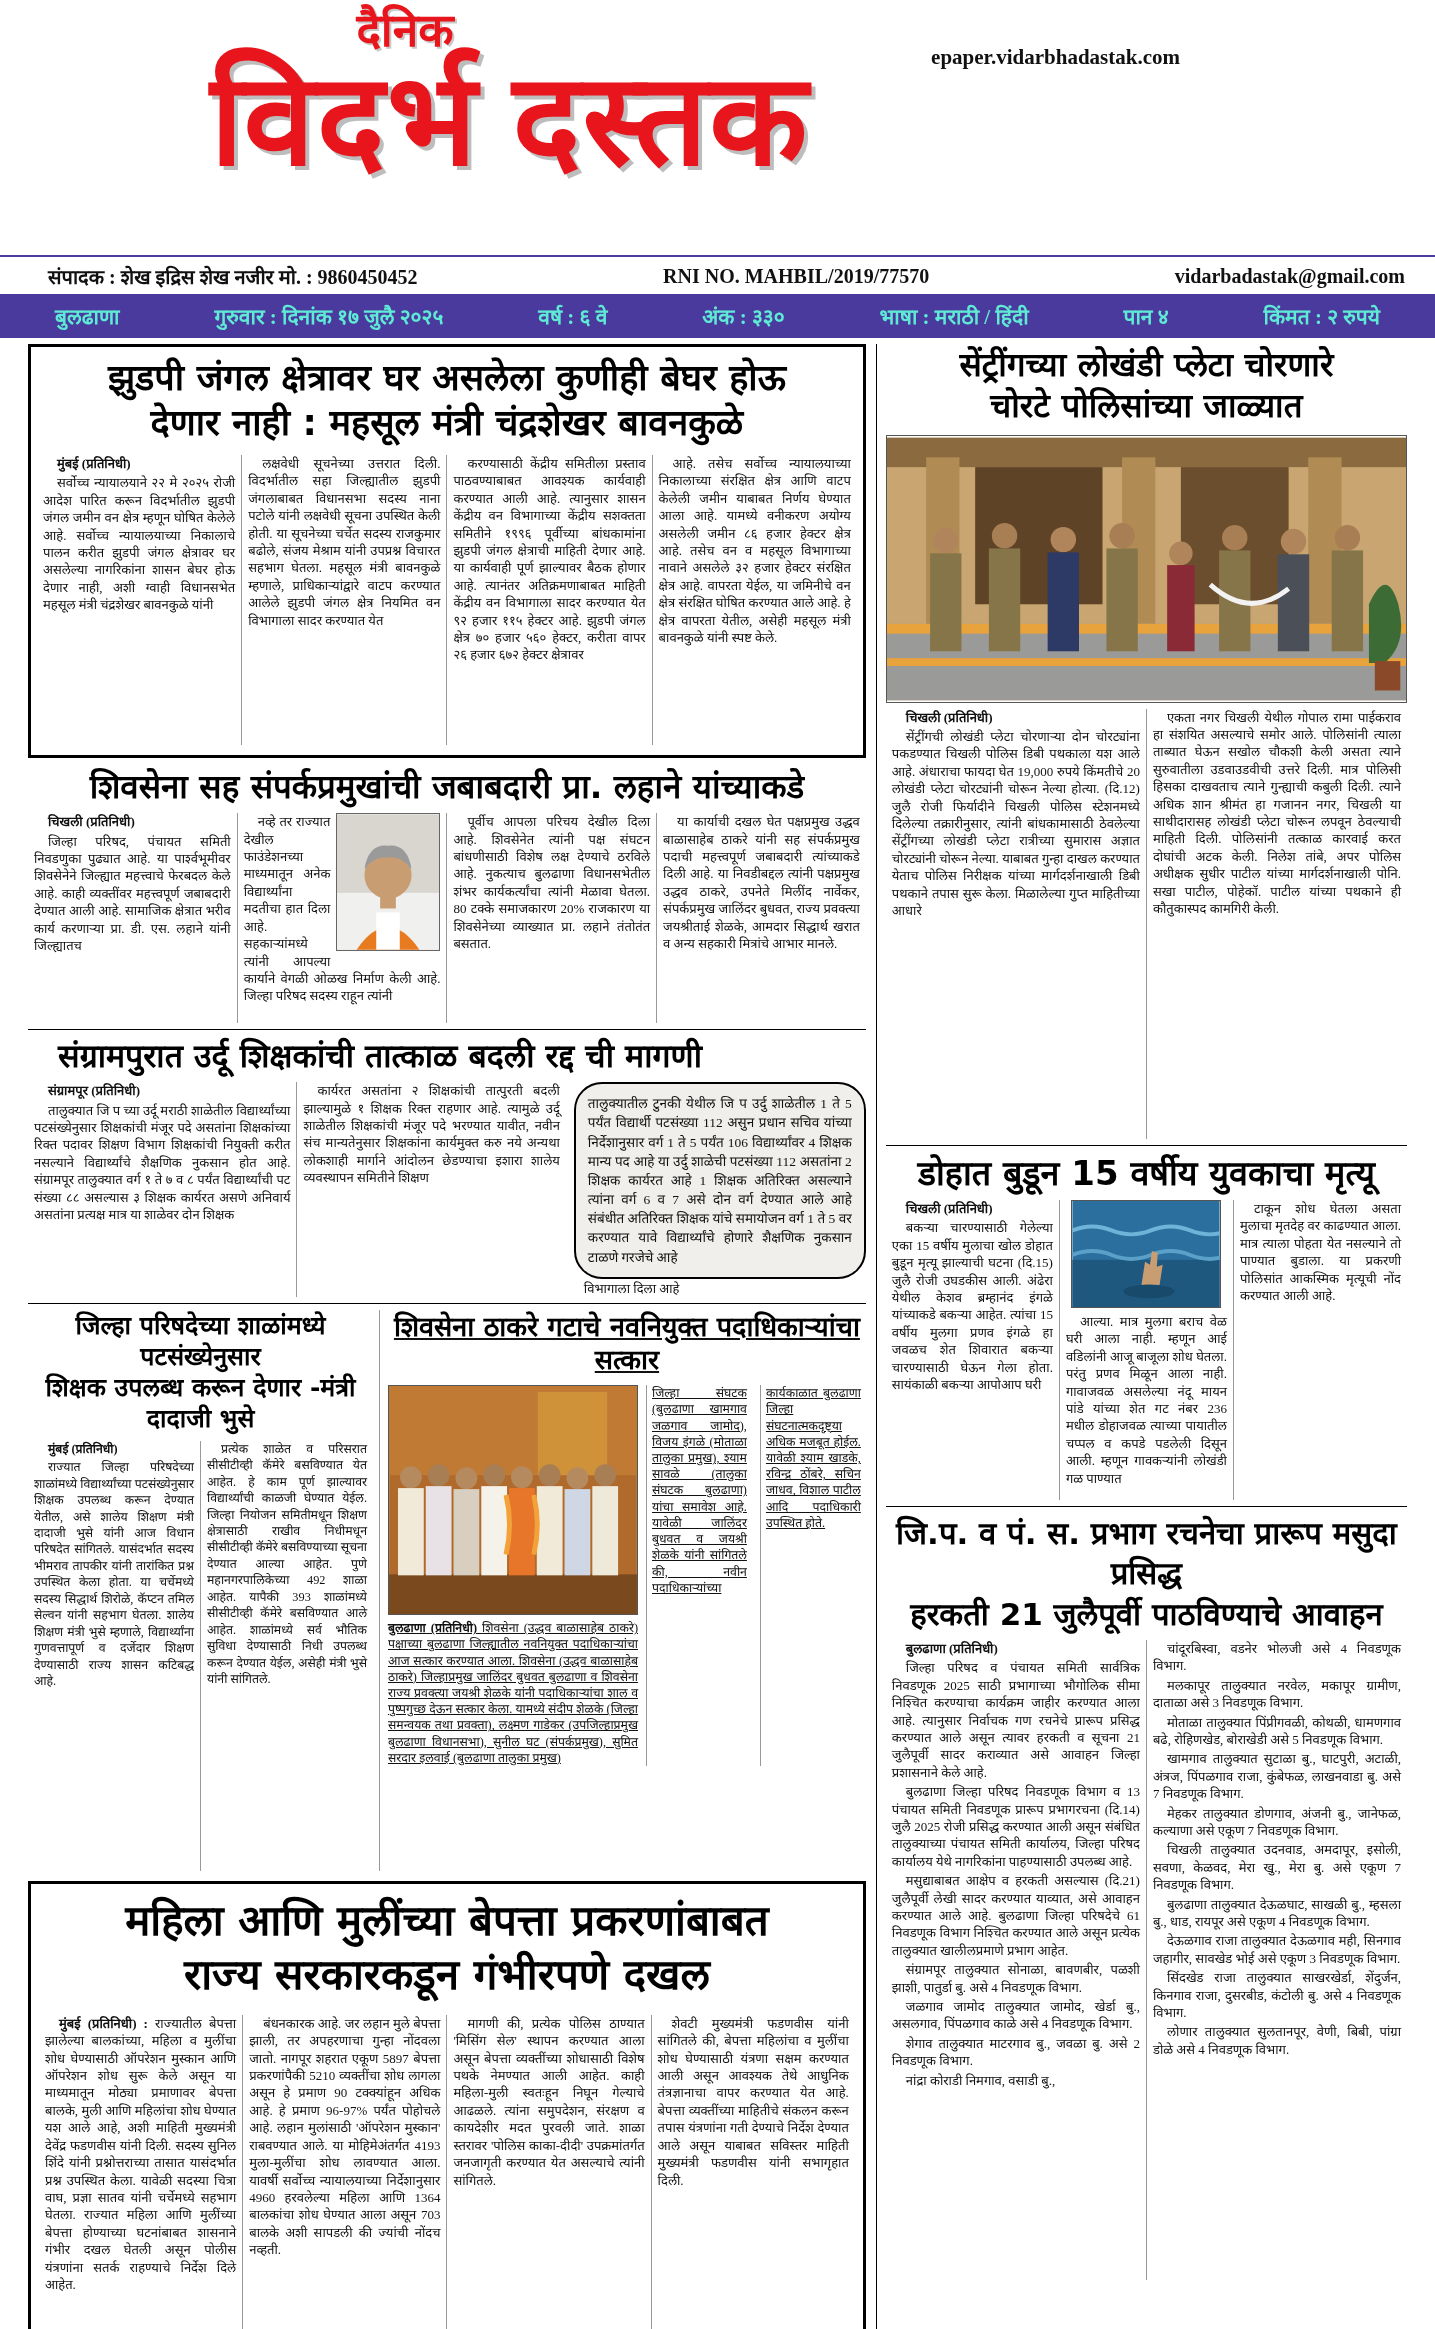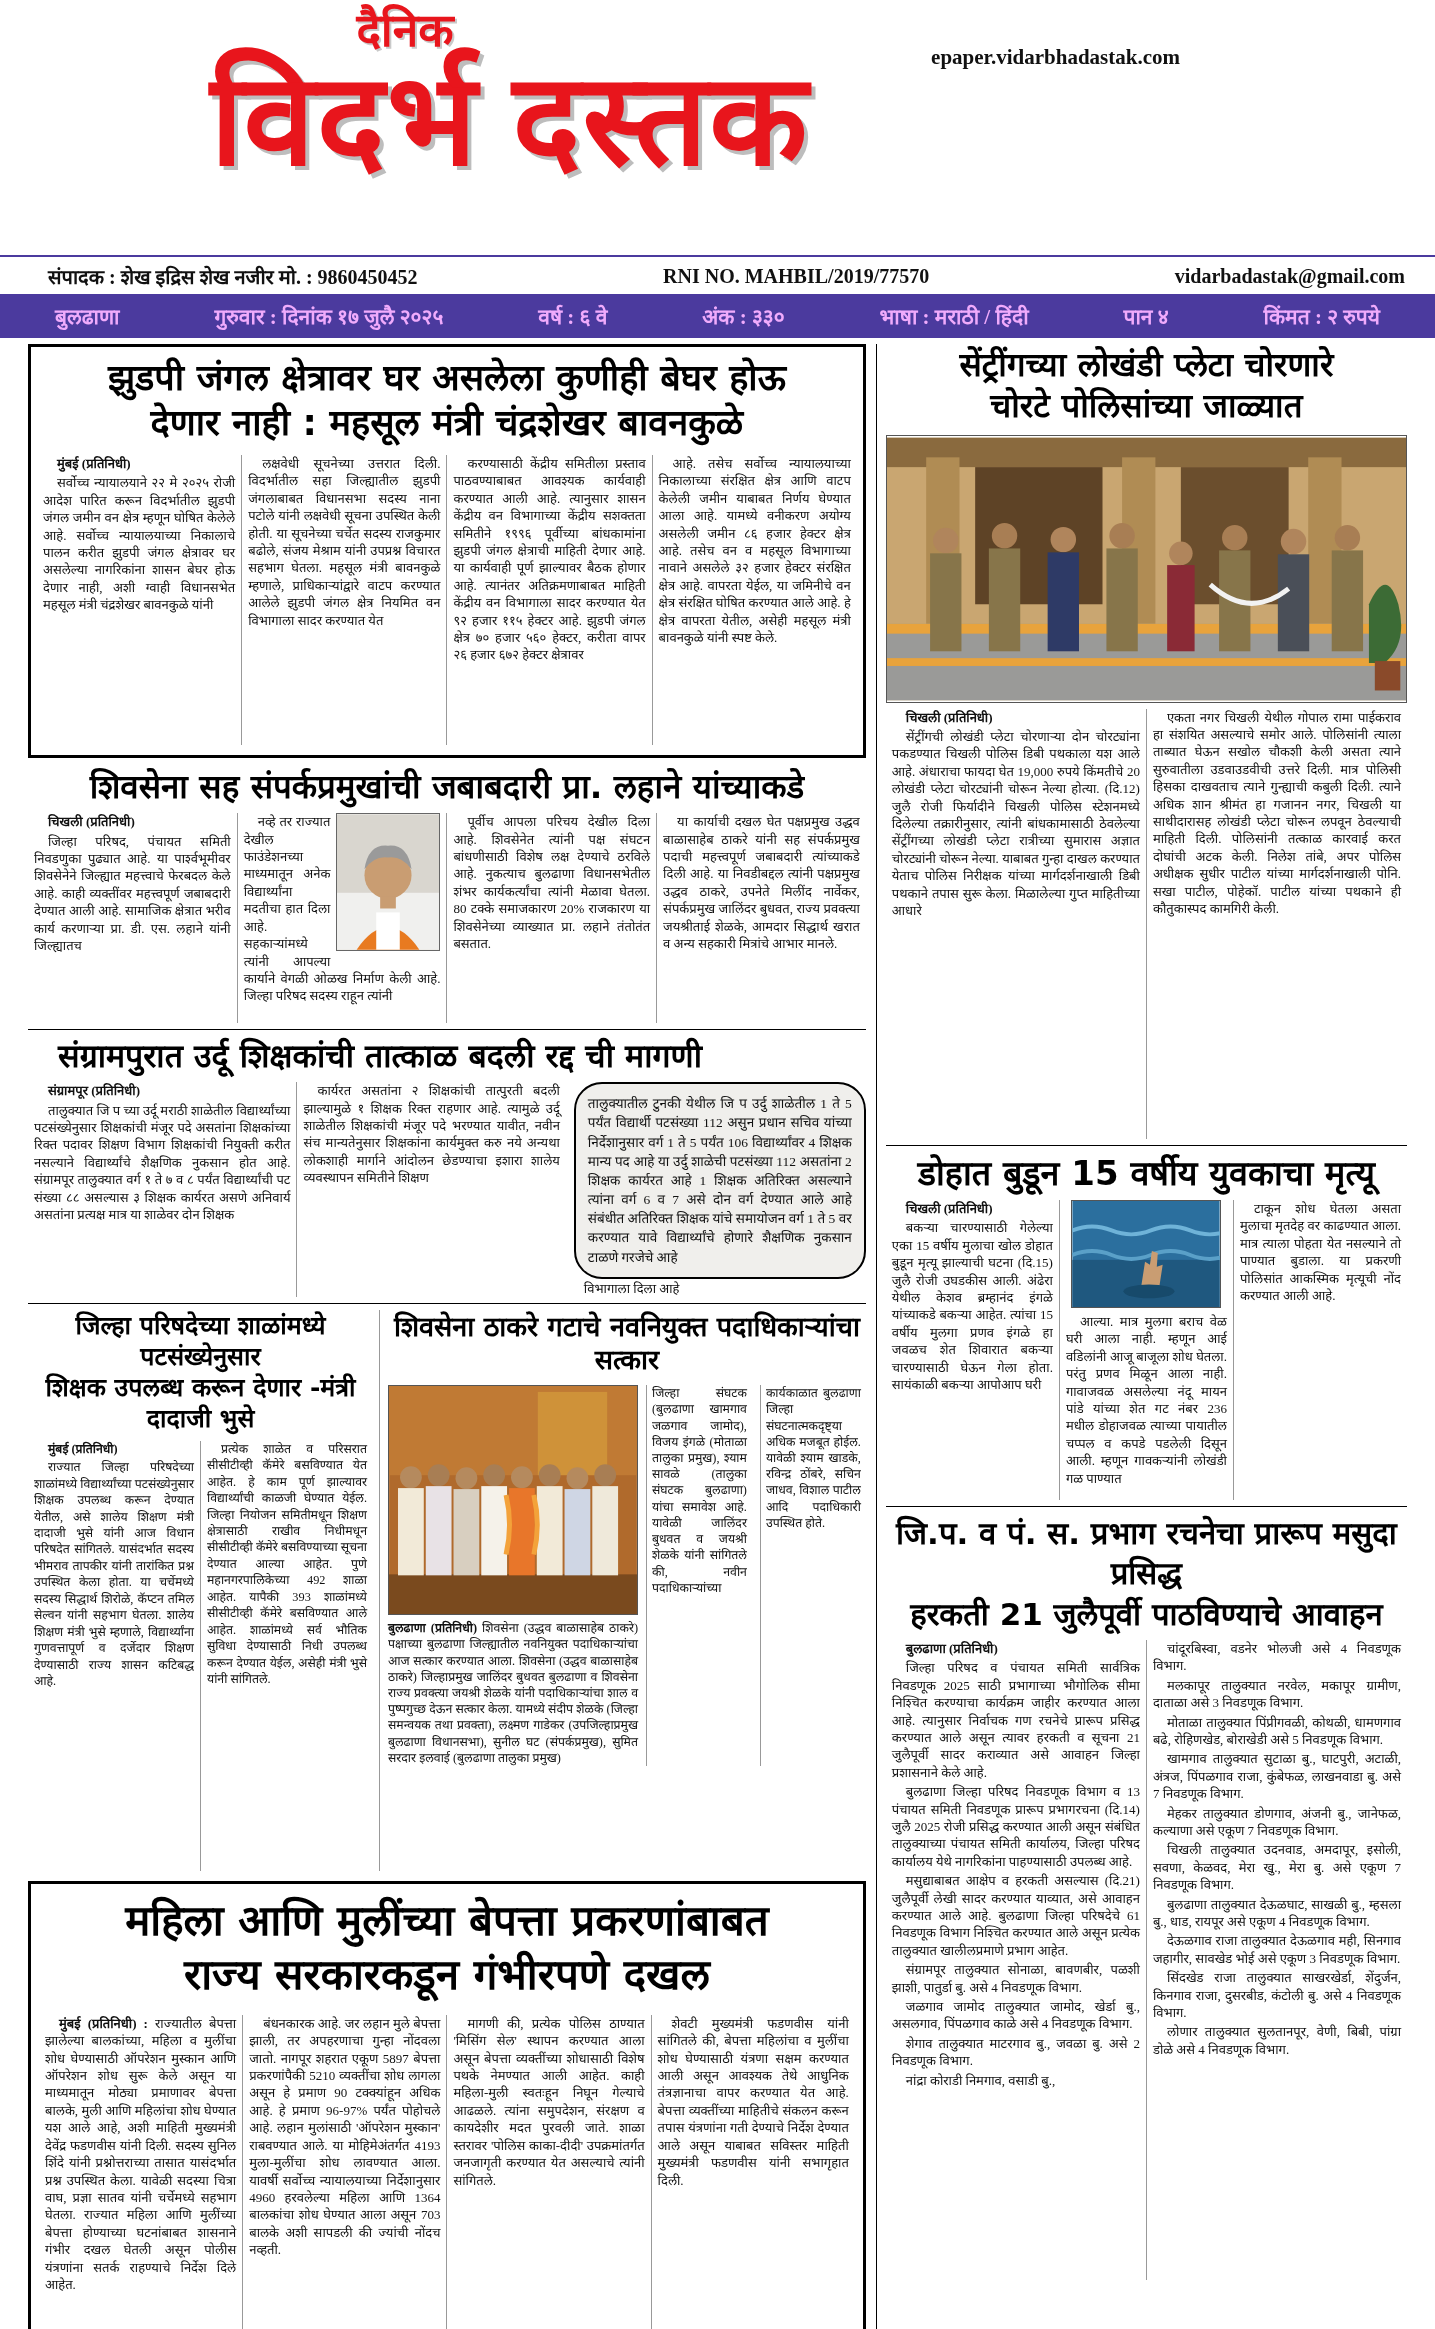--- a/index.html
+++ b/index.html
@@ -23,21 +23,21 @@
     font-size:128px; font-weight:bold; color:#e8151c; line-height:1.05;
     text-shadow:4px 4px 0 #bdbdbd; letter-spacing:2px; white-space:nowrap;
   }
   
   .editor-row {
     display:flex; justify-content:space-between; align-items:center;
     border-top:2px solid #4b3a9e; padding:6px 30px 4px 48px;
     font-weight:bold; font-size:20px;
   }
   .infobar {
-    background:#4b3a9e; color:#f0abfc; display:flex; justify-content:space-between;
+    background:#4b3a9e; color:#5eead4; display:flex; justify-content:space-between;
     align-items:center; padding:8px 55px; font-size:21px; font-weight:bold;
   }
   
   .content { display:flex; padding:6px 28px 10px 28px; gap:10px; }
   .zone-left  { width:852px; }
   .zone-right { width:540px; border-left:1.5px solid #000; padding-left:9px; }
   .headline { font-family:"DejaVu Sans", sans-serif; font-weight:bold; text-align:center; line-height:1.25; color:#000; }
   .byline { font-weight:bold; }
   .cols { display:flex; }
   .col { flex:1; padding:0 6px; font-size:13px; line-height:1.34; text-align:justify; }
@@ -64,21 +64,21 @@
     width:292px; border:2.5px solid #000; border-radius:28px; background:#f0efec;
     padding:10px 12px; font-size:13.5px; line-height:1.42; text-align:justify;
   }
   .panelD-tail { font-size:13px; padding-left:10px; }
   
   .rowEF { display:flex; margin-top:4px; }
   .artE { width:352px; padding-right:6px; border-right:1px solid #999; }
   .artE .headline { font-size:25px; }
   .artE .cols { min-height:430px; margin-top:6px; }
   .artE .col { font-size:12.3px; }
-  .artF { flex:1; padding-left:8px; }
+  .artF { flex:1; padding-left:8px;text-decoration:underline; }
   .artF .headline { font-size:27px; }
   .fwrap { display:flex; gap:8px; margin-top:8px; }
   .fphoto-col { width:250px; }
   .photoF { width:250px; height:230px; border:1px solid #555; display:block; }
   .fphoto-col .ftext { font-size:12.3px; line-height:1.32; text-align:justify; margin-top:5px; }
   .fcol { flex:1; font-size:12.3px; line-height:1.32; text-align:justify; border-left:1px solid #999; padding:0 5px; }
   
   .artG .headline { font-size:34px; margin:6px 0; }
   .artG .cols { min-height:300px; }
   .photoG { width:150px; height:108px; border:1px solid #555; display:block; margin:0 auto 5px auto; }

